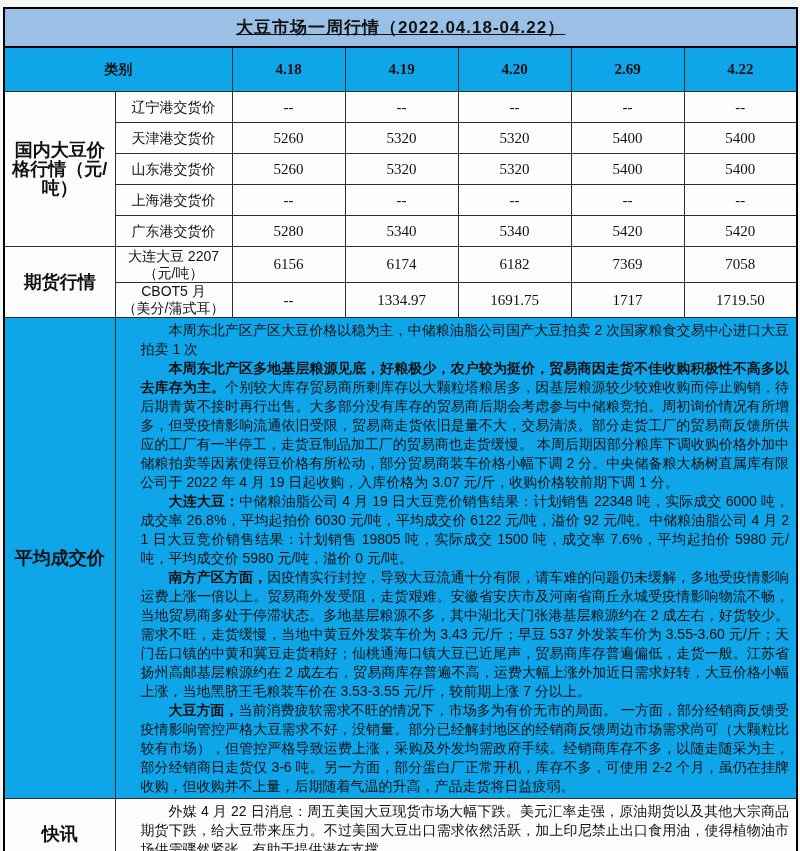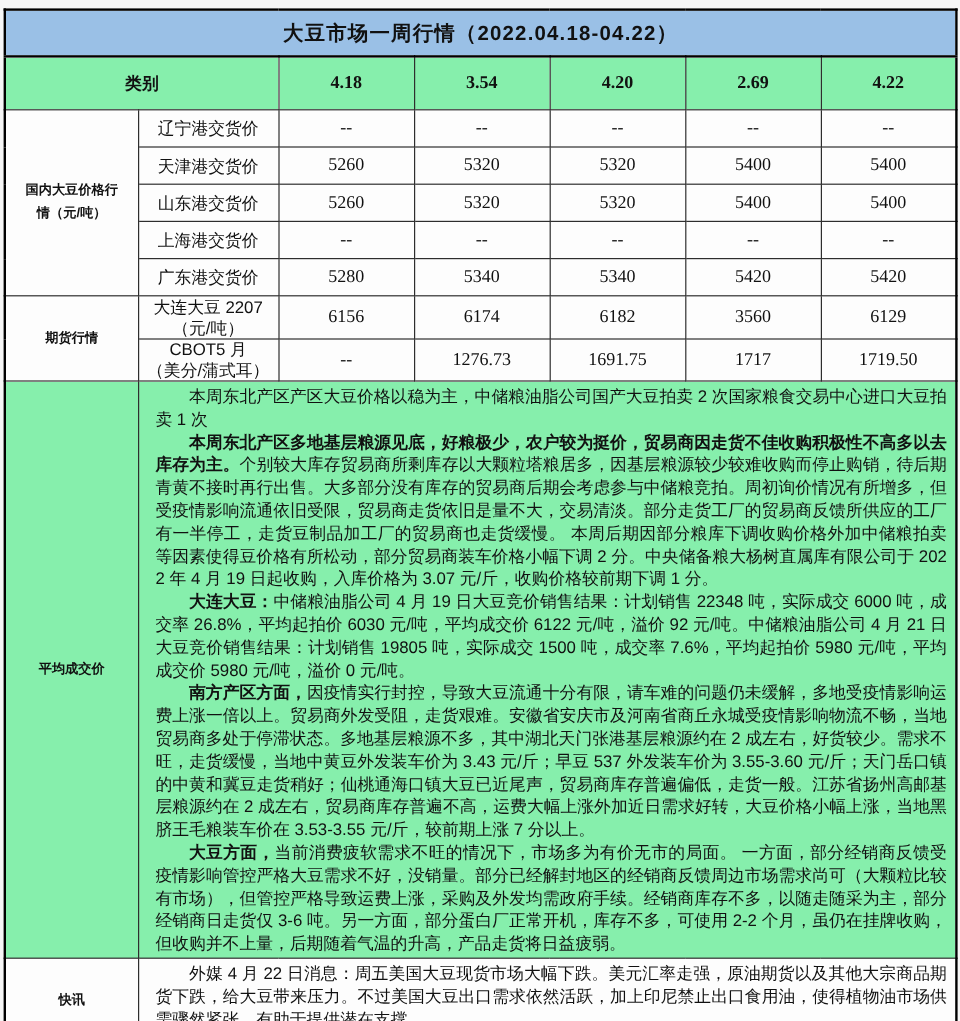--- a/index.html
+++ b/index.html
@@ -30,40 +30,41 @@
   
   .r-title td{height:37px;}
   .r-head td{height:43px;}
   .r-price td{height:30px;}
   .r-fut1 td{height:35px;}
   .r-fut2 td{height:31px;}
   .r-review td{height:455px;}
   .r-news td{height:66px;}
   
   .bg-strong{background:#9ac0e6;}
-  .bg-pale{background:#86efac;}
+  .bg-pale{background:#0ea5e9;}
   .bg-white{background:#fdfdfd;}
   
   .title-cell{
     font-size:17px;font-weight:bold;letter-spacing:1px;
     border-bottom:2px solid #000;
+    text-decoration:underline;
   }
   
   .cat-cell{font-size:14px;font-weight:bold;}
   .date-cell{font-family:"Liberation Serif","DejaVu Serif",serif;font-size:15px;font-weight:bold;text-align:center;}
   
-  .sec-label{font-size:11px;font-weight:bold;line-height:19px;padding:0 14px;}
+  .sec-label{font-size:18px;font-weight:bold;line-height:19px;padding:0 4px;}
   
   .sub-label{font-size:14px;line-height:17px;}
   
   .val{font-family:"Liberation Serif","DejaVu Serif",serif;font-size:15px;}
   
   .body-cell{
     vertical-align:top;text-align:left;
-    padding:3px 7px 2px 14px;
+    padding:3px 7px 2px 25px;
   }
   .body-cell p{
     margin:0;
     font-size:14px;line-height:19px;
     text-indent:2em;
     text-align:justify;
     word-break:break-all;
   }
   .body-cell p b{font-weight:bold;}
 </style>
@@ -83,21 +84,21 @@
   </colgroup>
 
   <tbody>
         <tr class="r-title">
     <td colspan="7" class="bg-strong title-cell">大豆市场一周行情（2022.04.18-04.22）</td>
   </tr>
 
   <tr class="r-head">
     <td colspan="2" class="bg-pale cat-cell">类别</td>
     <td class="bg-pale date-cell">4.18</td>
-    <td class="bg-pale date-cell">3.54</td>
+    <td class="bg-pale date-cell">4.19</td>
     <td class="bg-pale date-cell">4.20</td>
     <td class="bg-pale date-cell">2.69</td>
     <td class="bg-pale date-cell">4.22</td>
   </tr>
 
   <tr class="r-price">
     <td rowspan="5" class="bg-white sec-label">国内大豆价格行情（元/吨）</td>
     <td class="bg-white sub-label">辽宁港交货价</td>
     <td class="bg-white val">--</td>
     <td class="bg-white val">--</td>
@@ -140,30 +141,30 @@
 
   <tr class="r-fut1">
     <td rowspan="2" class="bg-white sec-label">期货行情</td>
     <td class="bg-white sub-label">
       <div>大连大豆 2207</div>
       <div>（元/吨）</div>
     </td>
     <td class="bg-white val">6156</td>
     <td class="bg-white val">6174</td>
     <td class="bg-white val">6182</td>
-    <td class="bg-white val">3560</td>
-    <td class="bg-white val">6129</td>
+    <td class="bg-white val">7369</td>
+    <td class="bg-white val">7058</td>
   </tr>
   <tr class="r-fut2">
     <td class="bg-white sub-label">
       <div>CBOT5 月</div>
       <div>（美分/蒲式耳）</div>
     </td>
     <td class="bg-white val">--</td>
-    <td class="bg-white val">1276.73</td>
+    <td class="bg-white val">1334.97</td>
     <td class="bg-white val">1691.75</td>
     <td class="bg-white val">1717</td>
     <td class="bg-white val">1719.50</td>
   </tr>
 
   <tr class="r-review">
     <td class="bg-pale sec-label">平均成交价</td>
     <td colspan="6" class="bg-pale body-cell">
       <p><b></b><span>本周东北产区产区大豆价格以稳为主，中储粮油脂公司国产大豆拍卖 2 次国家粮食交易中心进口大豆拍卖 1 次</span></p>
       <p><b>本周东北产区多地基层粮源见底，好粮极少，农户较为挺价，贸易商因走货不佳收购积极性不高多以去库存为主。</b><span>个别较大库存贸易商所剩库存以大颗粒塔粮居多，因基层粮源较少较难收购而停止购销，待后期青黄不接时再行出售。大多部分没有库存的贸易商后期会考虑参与中储粮竞拍。周初询价情况有所增多，但受疫情影响流通依旧受限，贸易商走货依旧是量不大，交易清淡。部分走货工厂的贸易商反馈所供应的工厂有一半停工，走货豆制品加工厂的贸易商也走货缓慢。 本周后期因部分粮库下调收购价格外加中储粮拍卖等因素使得豆价格有所松动，部分贸易商装车价格小幅下调 2 分。中央储备粮大杨树直属库有限公司于 2022 年 4 月 19 日起收购，入库价格为 3.07 元/斤，收购价格较前期下调 1 分。</span></p>

